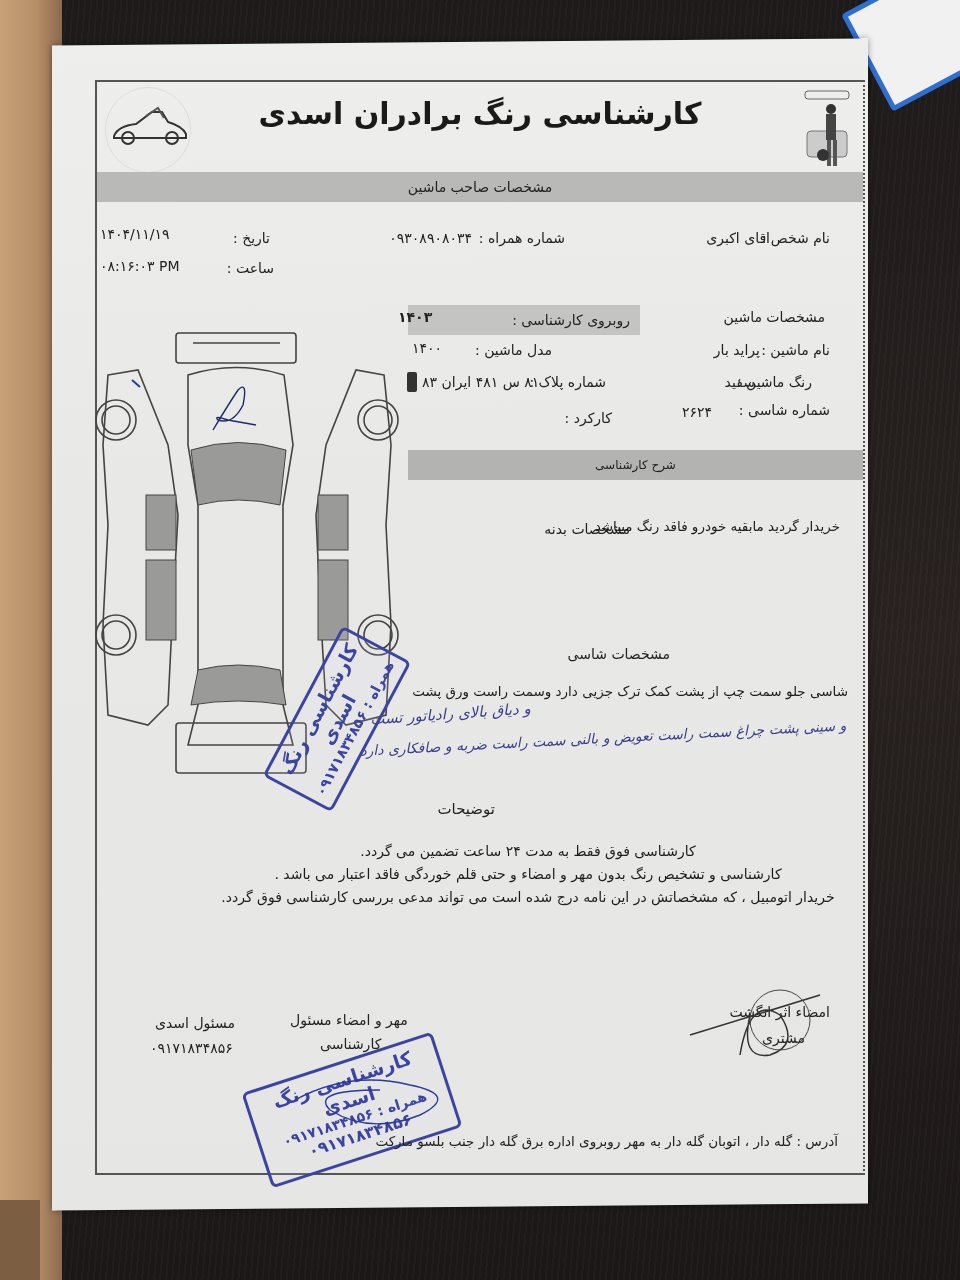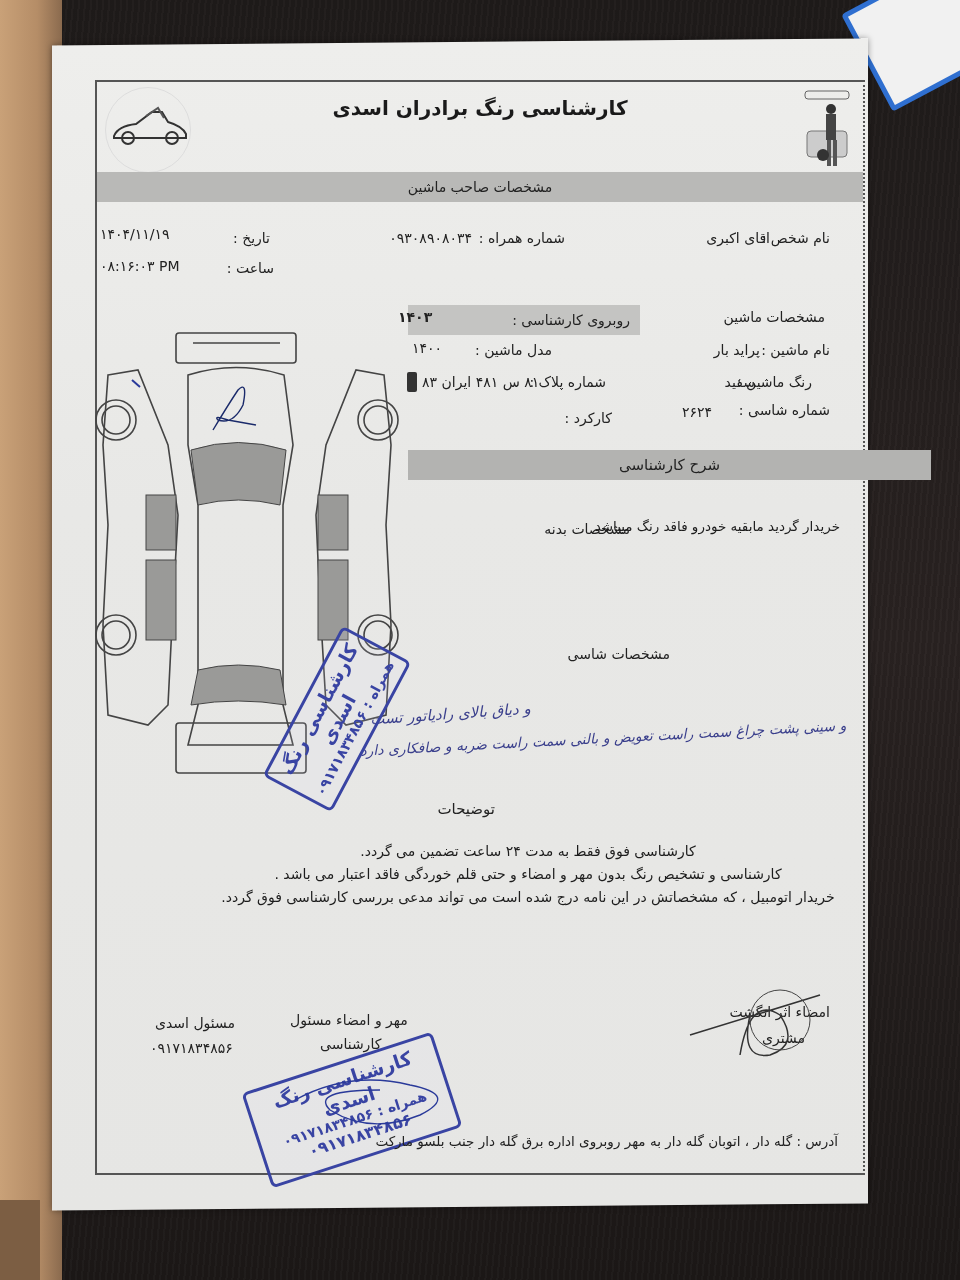--- a/index.html
+++ b/index.html
@@ -40,21 +40,21 @@
   .frame {
     position: absolute; left: 95px; top: 80px; width: 770px; height: 1095px;
     border: 2px solid #555;
     border-right-style: dotted;
   }
   .header {
     position: absolute; left: 97px; top: 82px; width: 766px; height: 95px;
   }
   .title {
     position: absolute; left: 0; right: 0; top: 14px; text-align: center;
-    font-family: "DejaVu Sans", sans-serif; font-weight: bold; font-size: 20px;
+    font-family: "DejaVu Sans", sans-serif; font-weight: bold; font-size: 30px;
     color: #1a1a1a; direction: rtl;
   }
   .logo-left {
     position: absolute; left: 8px; top: 5px; width: 86px; height: 86px;
     border-radius: 50%; border: 1px solid #ddd;
   }
   .logo-right { position: absolute; right: 10px; top: 5px; width: 50px; height: 90px; }
   .section-bar {
     position: absolute; background: #b9b9b7; color: #222; direction: rtl;
     text-align: center; font-size: 14px; line-height: 30px;
@@ -138,21 +138,21 @@
 <div class="row-text" style="right:148px; top:374px;">رنگ ماشین :</div>
 <div class="row-text" style="right:205px; top:374px;">سفید</div>
 <div class="row-text" style="right:354px; top:374px;">شماره پلاک :</div>
 <div class="row-text" style="left:422px; top:374px;">۸۱ س ۴۸۱ ایران ۸۳</div>
 <div style="position:absolute; left:407px; top:372px; width:10px; height:20px; background:#333; border-radius:2px;"></div>
 
 <div class="row-text" style="right:130px; top:402px;">شماره شاسی :</div>
 <div class="row-text" style="left:682px; top:404px;">۲۶۲۴</div>
 <div class="row-text" style="right:348px; top:410px;">کارکرد :</div>
 
-<div class="section-bar" style="left:408px; top:450px; width:523px; background:#b3b3b1; font-size:15px;">شرح کارشناسی</div>
+<div class="section-bar" style="left:408px; top:450px; width:455px; background:#b3b3b1; font-size:12px;">شرح کارشناسی</div>
 <div class="row-text" style="right:330px; top:485px;margin-top:36px;">مشخصات بدنه</div>
 <div class="para" style="right:120px; top:516px; width:720px;">
   <div>خریدار گردید  مابقیه خودرو فاقد رنگ میباشد</div>
 </div>
 
 <div class="car-diagram">
   <svg width="320" height="460" viewBox="0 0 320 460">
     <g fill="none" stroke="#444" stroke-width="1.6">
 
       <rect x="88" y="8" width="120" height="30" rx="3"></rect>
@@ -183,20 +183,21 @@
     <rect x="230" y="170" width="30" height="55" fill="#9a9a98" stroke="#444"></rect>
     <rect x="230" y="235" width="30" height="80" fill="#9a9a98" stroke="#444"></rect>
 
     <path d="M125 105 Q140 80 150 65 Q160 55 155 80 Q145 100 130 95 Q125 90 140 95 L168 100" fill="none" stroke="#1a2a6a" stroke-width="1.4"></path>
     <line x1="44" y1="55" x2="52" y2="62" stroke="#2a3a9a" stroke-width="2"></line>
   </svg>
 </div>
 
 <div class="row-text" style="right:290px; top:646px;">مشخصات شاسی</div>
 <div class="para" style="right:112px; top:681px; width:560px;">
+  <div>شاسی جلو سمت چپ از پشت کمک ترک جزیی دارد وسمت راست ورق پشت</div>
 </div>
 <div class="handwriting" style="left:370px; top:705px; transform:rotate(-4deg);">و دیاق بالای رادیاتور تست</div>
 <div class="handwriting" style="left:360px; top:730px; transform:rotate(-3deg); font-size:14px;">و سینی پشت چراغ سمت راست تعویض و بالنی سمت راست ضربه و صافکاری دارد</div>
 
 <div class="stamp" style="left:252px; top:680px; width:170px; height:78px; transform:rotate(-62deg);">
   <div class="l1">کارشناسی رنگ اسدی</div>
   <div class="l2">همراه : ۰۹۱۷۱۸۳۴۸۵۶</div>
 </div>
 
 <div class="row-text" style="right:465px; top:800px; font-size:15px;">توضیحات</div>

